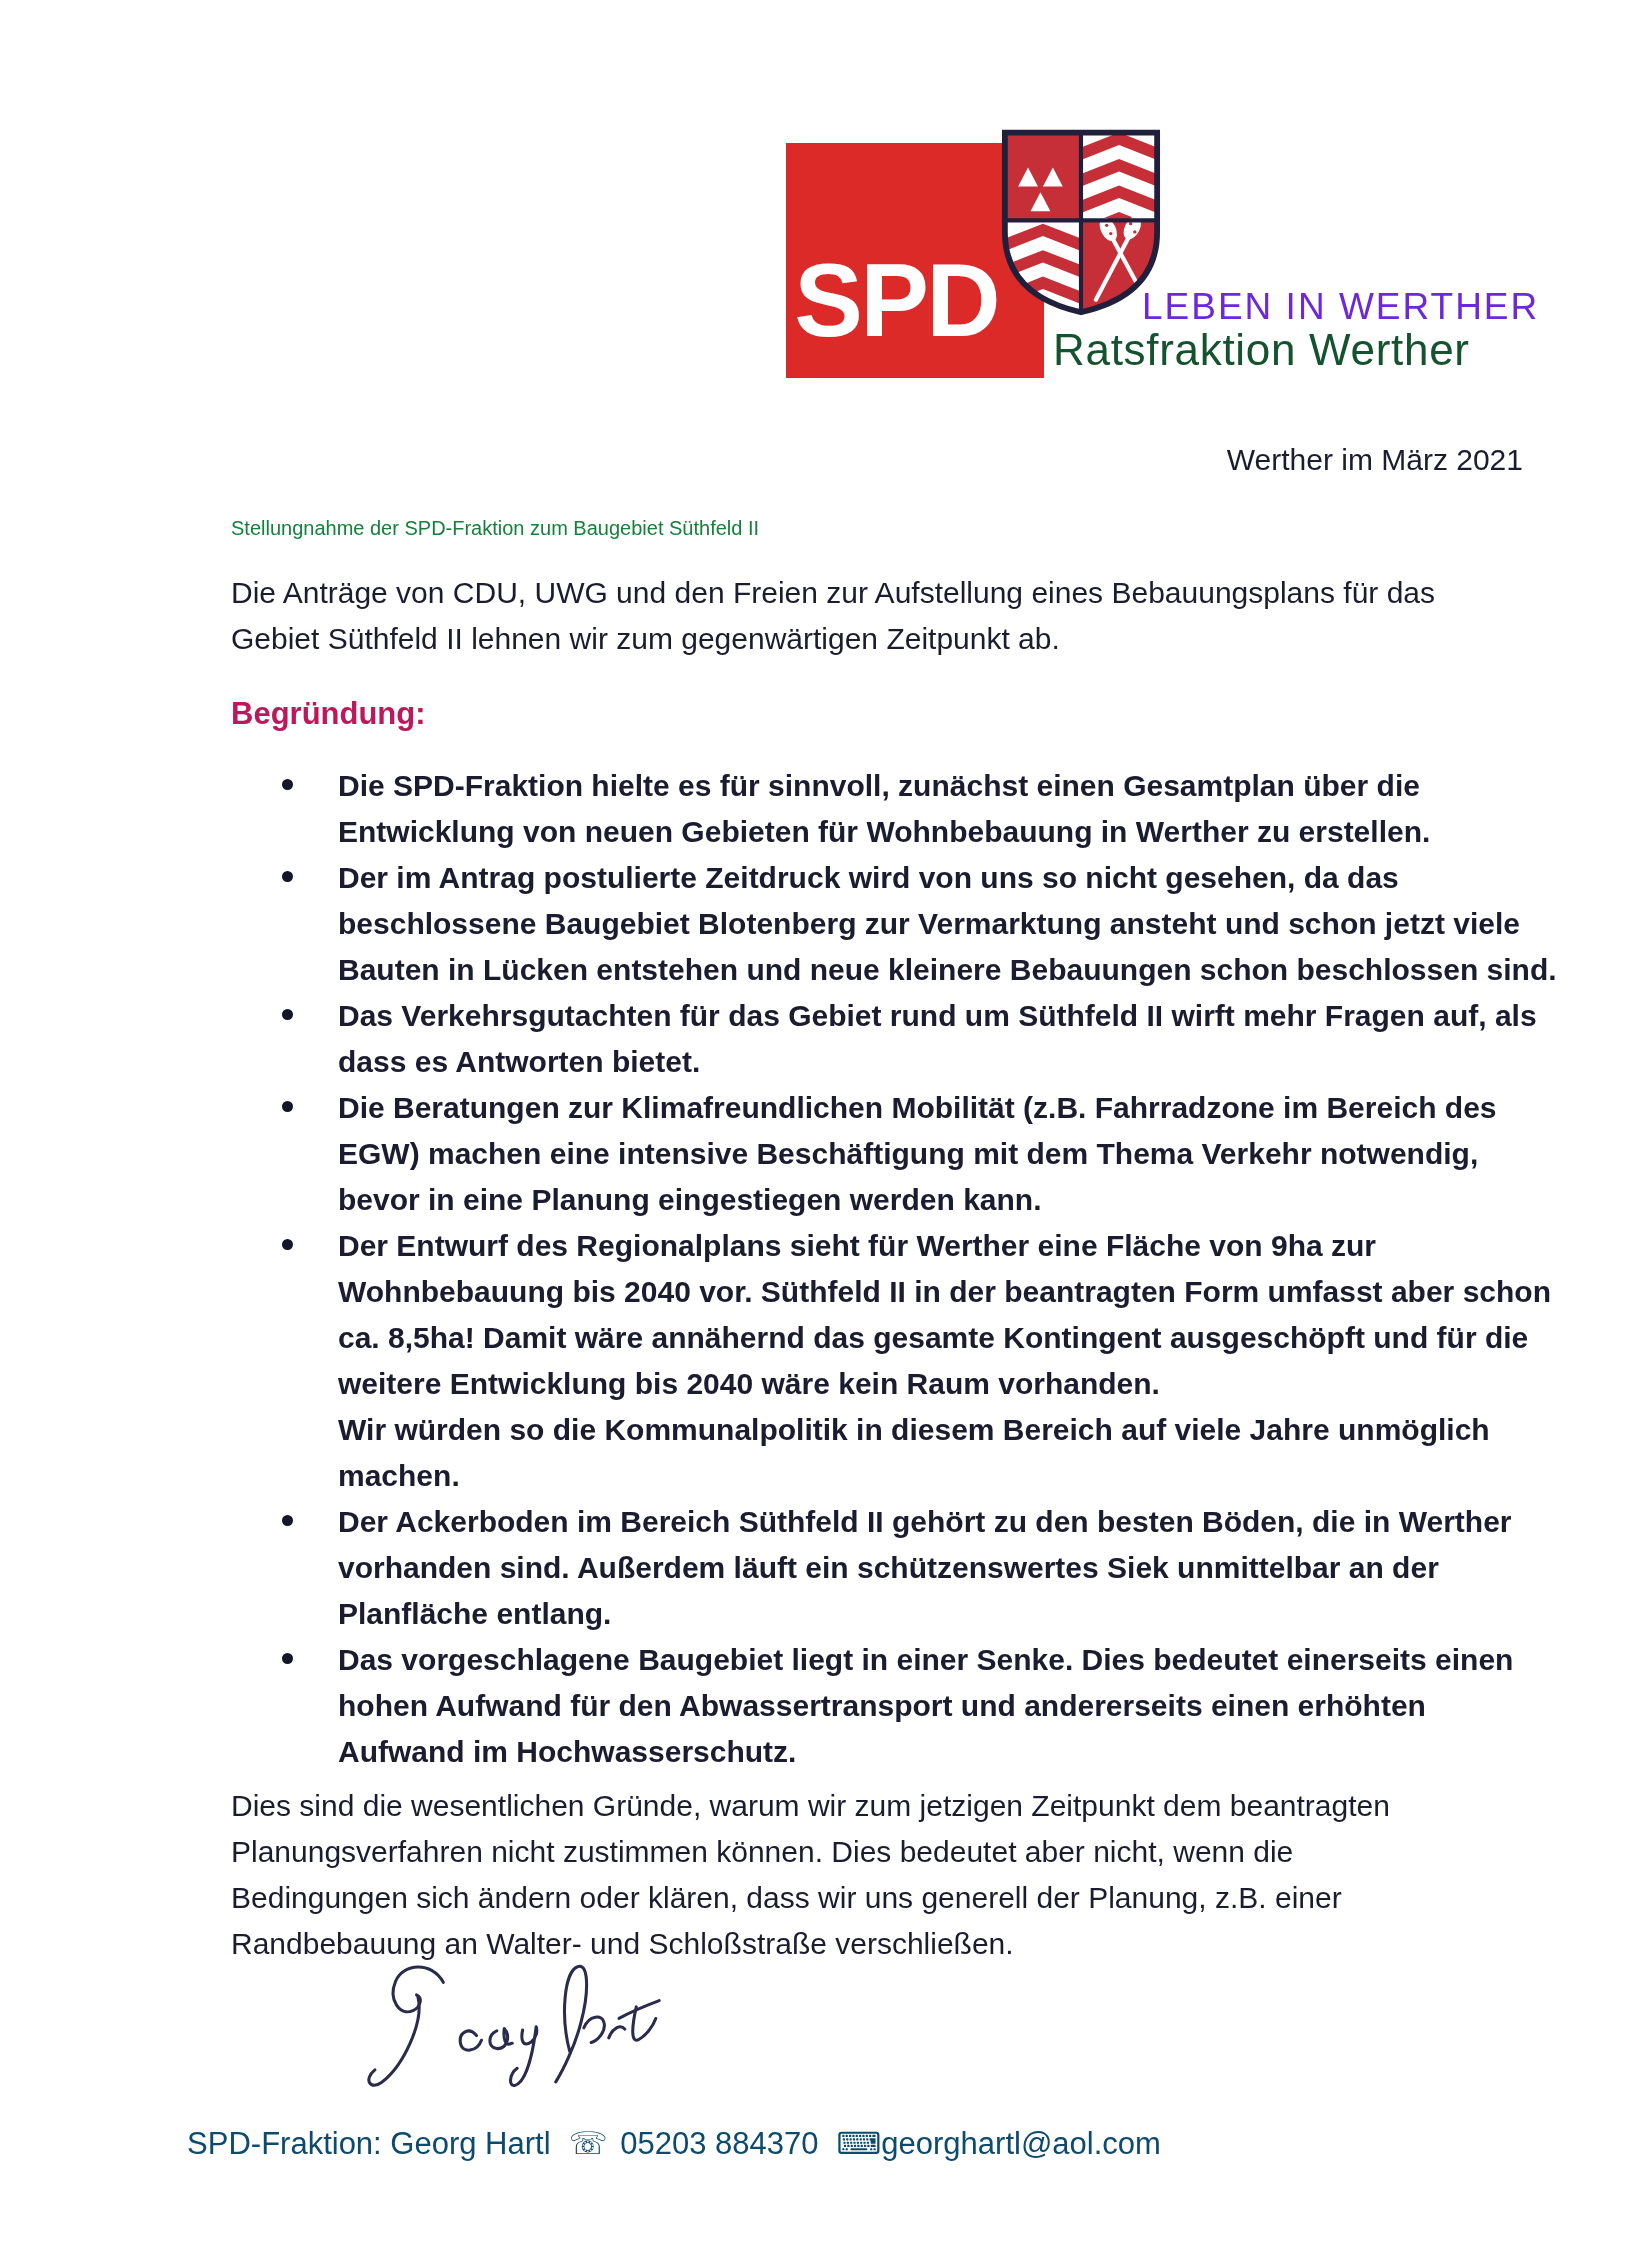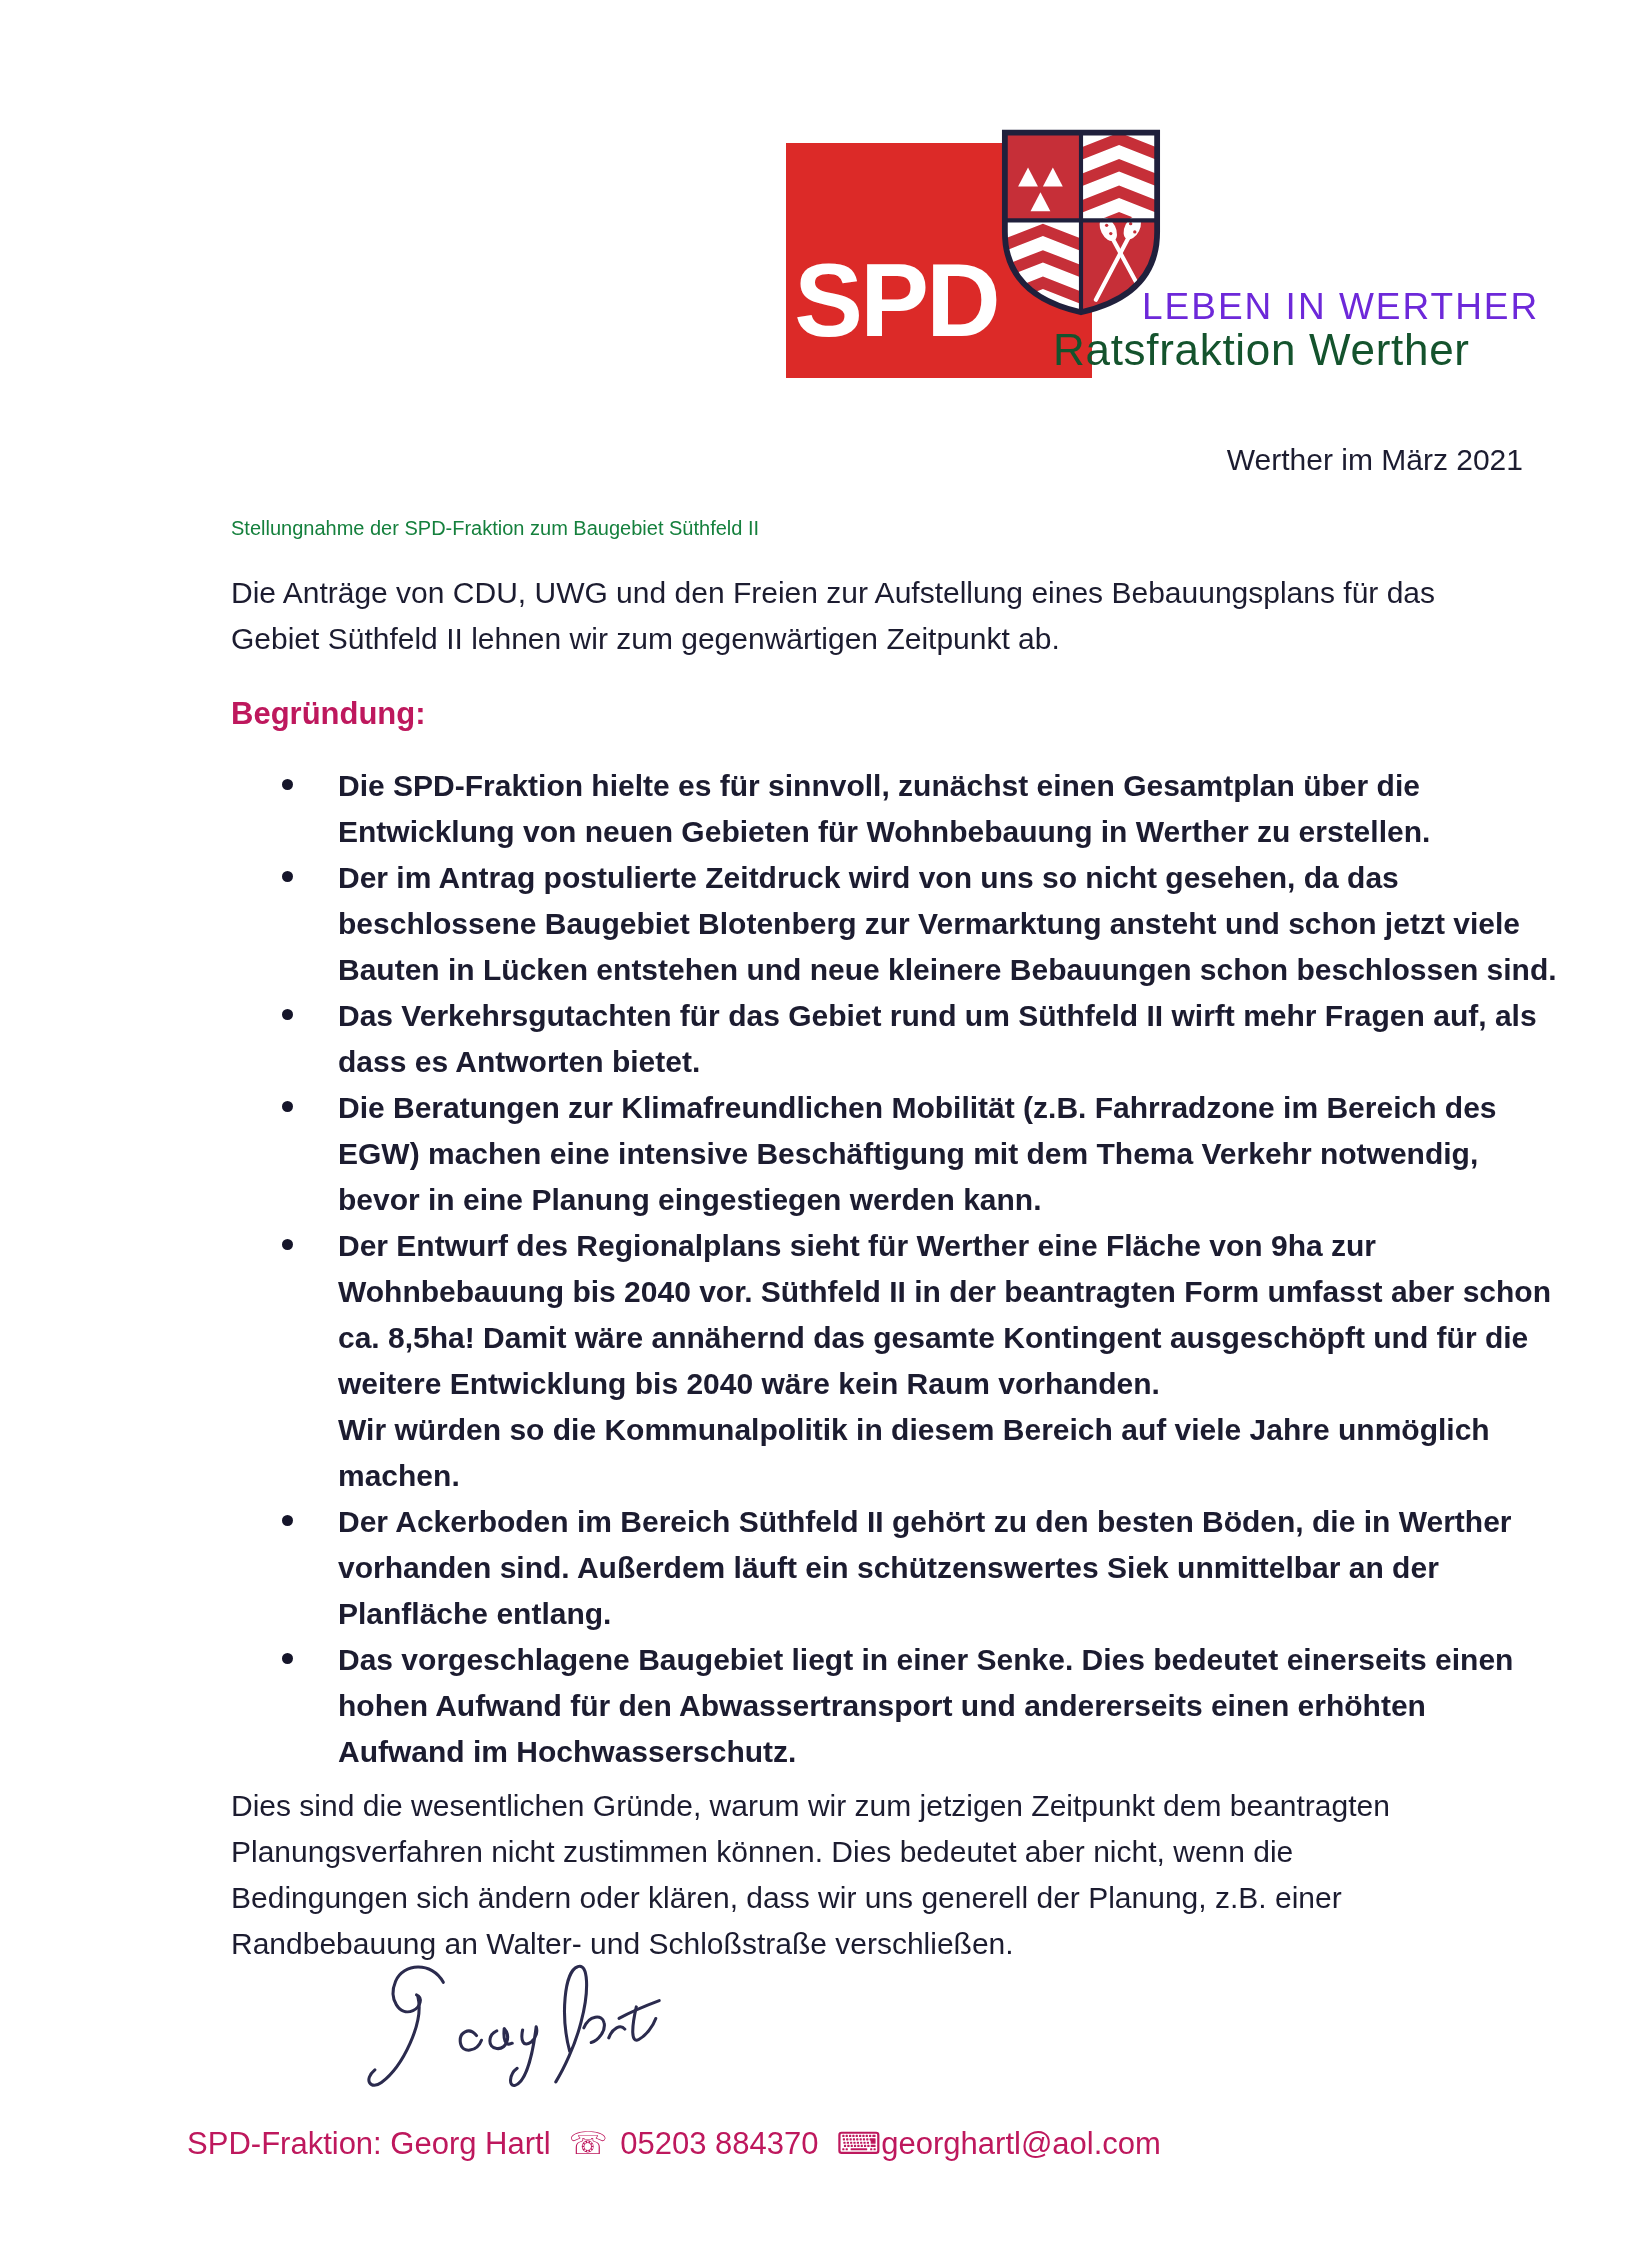--- a/index.html
+++ b/index.html
@@ -9,21 +9,20 @@
     background:#ffffff;
     font-family:"Liberation Sans","DejaVu Sans",sans-serif;
     color:#1c1c30;
     overflow:hidden;
   }
   
   .spd-box{
     position:absolute;left:786px;top:143px;
     width:258px;height:235px;
     background:#dc2a28;
-    padding-left:48px;
   }
   .spd-word{
     position:absolute;left:8.2px;bottom:26px;
     font-size:103px;font-weight:bold;line-height:1;
     letter-spacing:-2.7px;color:#ffffff;
   }
   .crest{position:absolute;left:998px;top:126px;width:166px;height:192px;}
   .tagline1{
     position:absolute;left:1142px;top:288px;
     font-size:37px;letter-spacing:2px;color:#6d28d9;line-height:1;
@@ -59,21 +58,21 @@
   ul.bullets li::before{
     content:"";position:absolute;left:51px;top:16.3px;
     width:11px;height:11px;border-radius:50%;background:#15152a;
   }
   .closing{position:absolute;left:231px;top:1783px;width:1326px;}
   
   .signature{position:absolute;left:343px;top:1953px;width:320px;height:160px;transform:rotate(-2deg);}
   
   .footer{
     position:absolute;left:0;top:2123px;width:1348px;
-    text-align:center;font-size:31px;line-height:41px;color:#be185d;
+    text-align:center;font-size:31px;line-height:41px;color:#0c4a6e;
     white-space:nowrap;
   }
   .footer .icon{margin:0 4.1px 0 9.5px;}
   .footer .icon.mail{margin-right:0;}
 </style>
 </head>
 <body>
 
 <div class="page">
 

